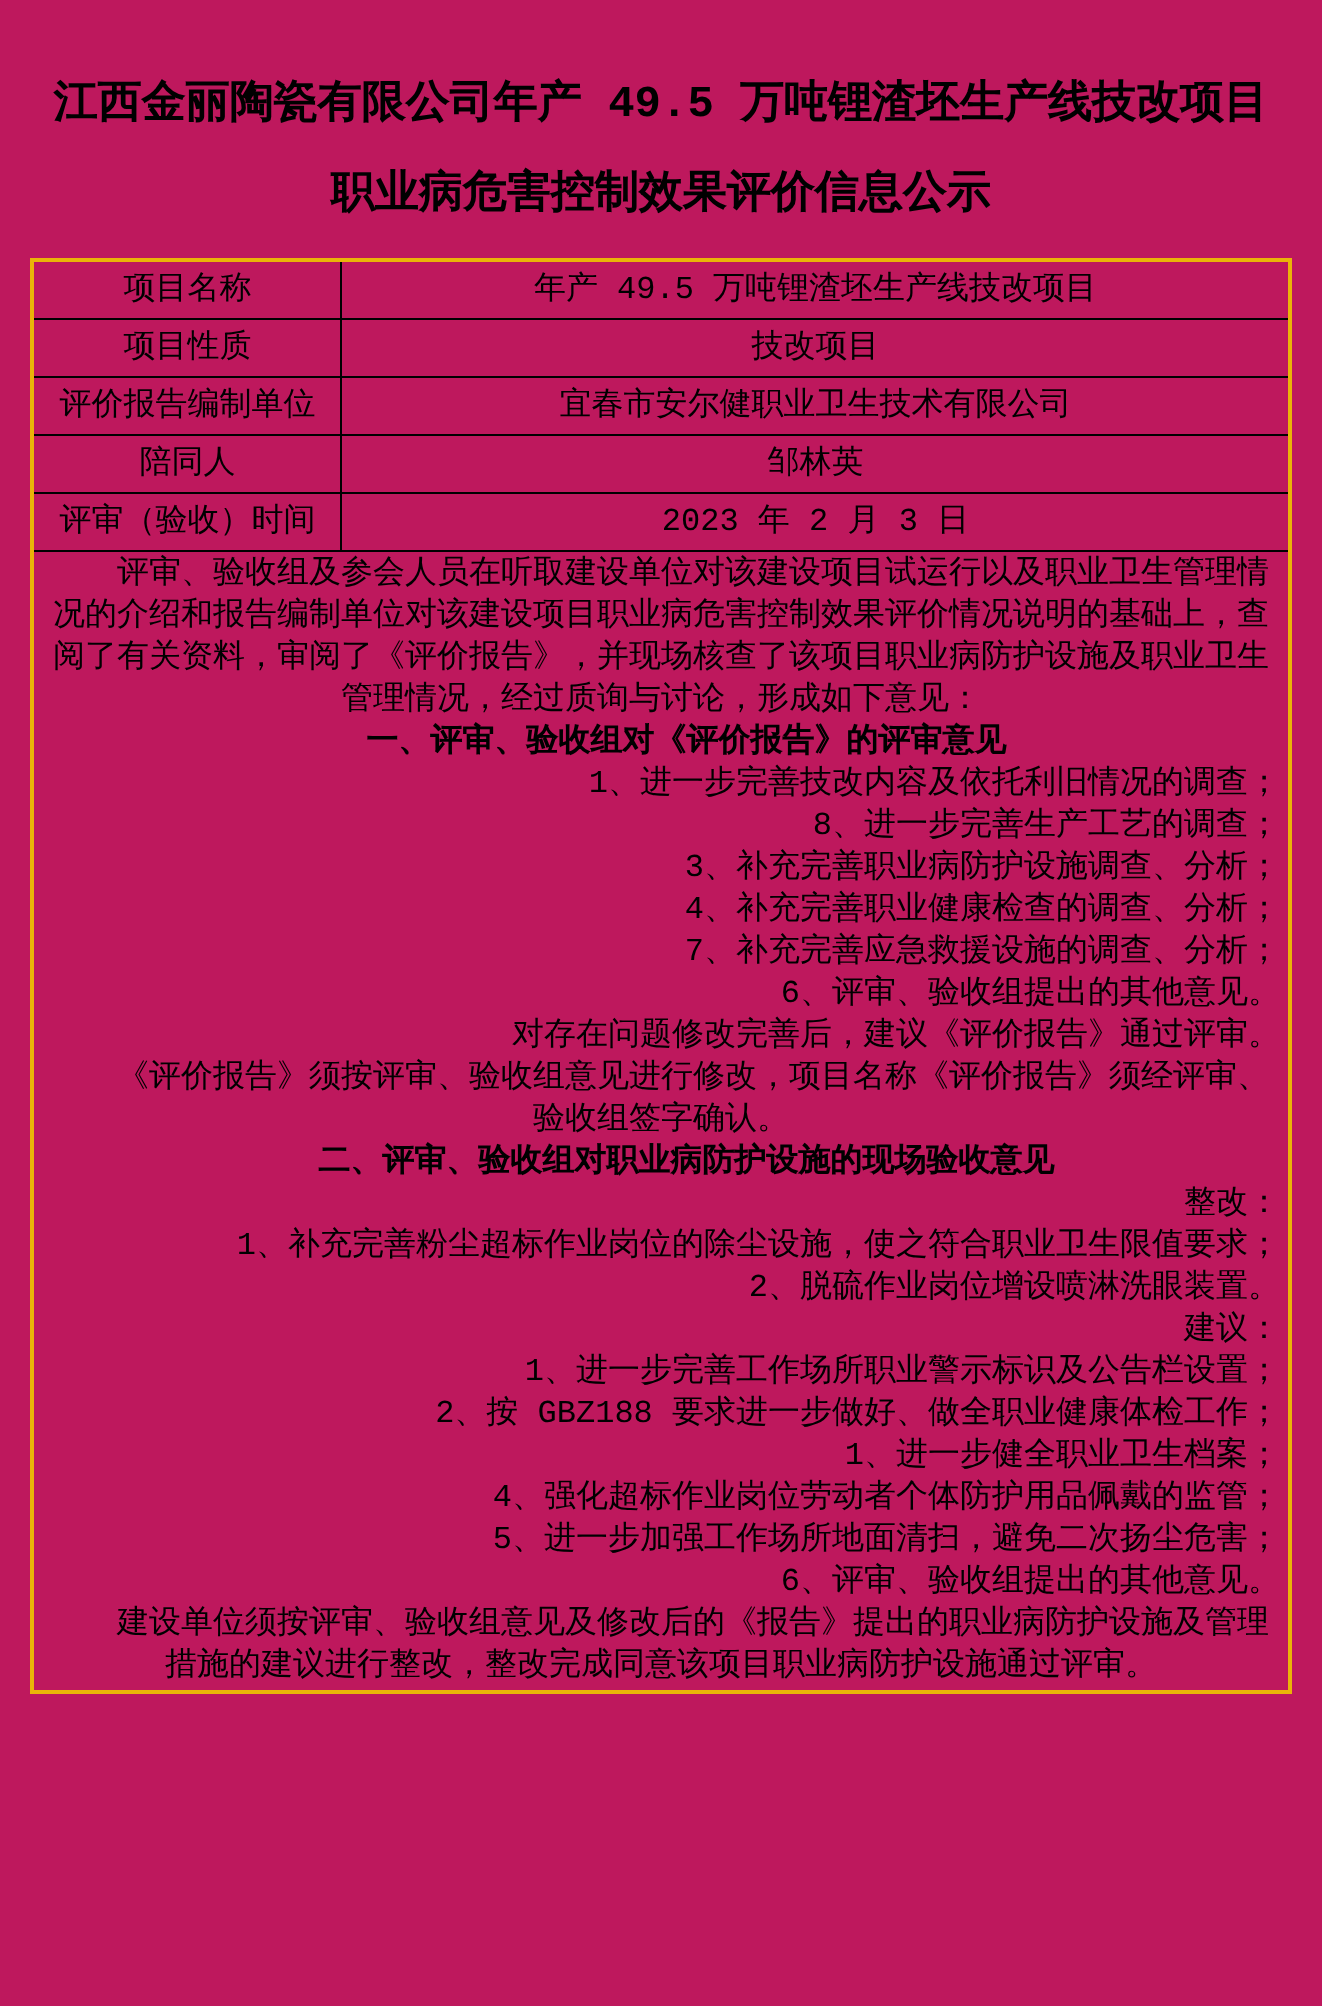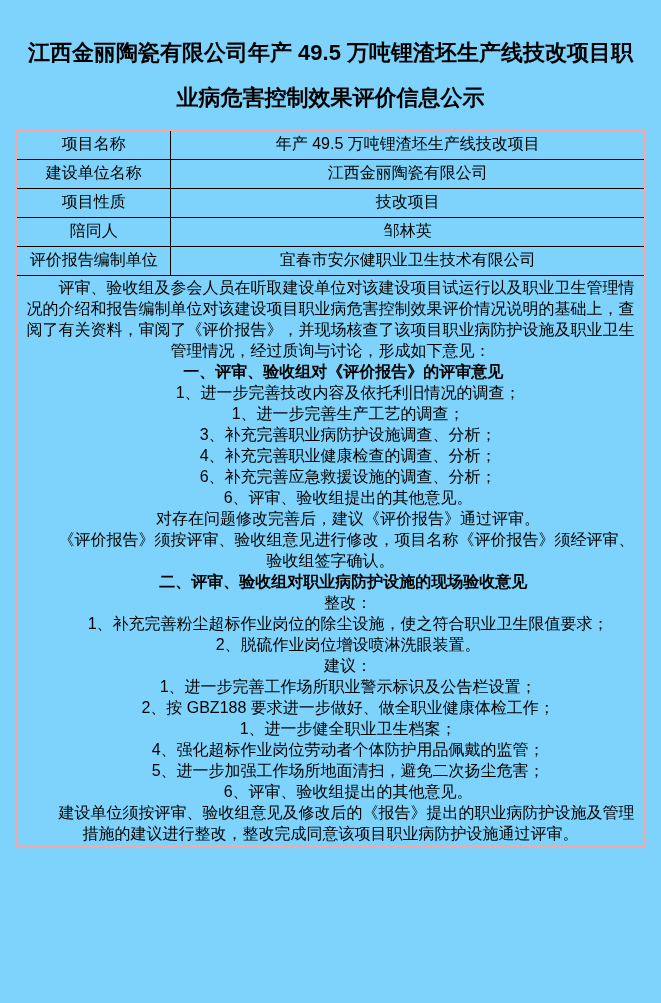--- a/index.html
+++ b/index.html
@@ -1,38 +1,38 @@
 <!DOCTYPE html>
 <html><head>
 <meta charset="utf-8">
 <style>
   * { box-sizing: border-box; margin: 0; padding: 0; }
   html, body { background: #ffffff; }
   .doc {
     position: relative;
     width: 661px;
     height: 1003px;
-    background: #7dd3fc;
+    background: #be185d;
     color: #000000;
-    font-family: Liberation Sans, sans-serif;
+    font-family: Liberation Mono, monospace;
     overflow: hidden;
   }
   .title {
     padding-top: 30px;
     margin: 0 22px;
     font-size: 22px;
     font-weight: bold;
     text-align: center;
     line-height: 45px;
   }
   table.info {
     margin: 9px auto 0 auto;
     width: 629px;
     border-collapse: collapse;
-    border: 2px solid #fca5a5;
+    border: 2px solid #eab308;
     table-layout: fixed;
   }
   table.info td {
     border: 1px solid #000;
     font-size: 16px;
     text-align: center;
     vertical-align: middle;
     height: 29px;
     padding: 1px 4px;
     overflow: hidden;
@@ -42,65 +42,65 @@
     vertical-align: top;
     padding: 4px 6px 10px 5px;
   }
   .op {
     font-size: 16px;
     line-height: 21px;
     margin: 0;
   }
   .op.first { text-indent: 2em; }
   .op.heading { font-weight: bold; padding-left: 1.6em; }
-  .op.item { padding-left: 2.2em; }
+  .op.item { padding-left: 2.2em; text-align: right; }
 </style>
 </head>
 <body>
 
 <div class="doc">
   <div class="title">江西金丽陶瓷有限公司年产 49.5 万吨锂渣坯生产线技改项目职业病危害控制效果评价信息公示</div>
 
   <table class="info">
     <colgroup>
       <col style="width:155px">
       <col style="width:126px">
       <col style="width:150px">
       <col style="width:198px">
     </colgroup>
     <tbody>
       <tr>
         <td>项目名称</td>
         <td colspan="3">年产 49.5 万吨锂渣坯生产线技改项目</td>
       </tr>
       <tr>
-        <td>建设单位名称</td>
-        <td colspan="3">江西金丽陶瓷有限公司</td>
+        <td>项目性质</td>
+        <td colspan="3">技改项目</td>
       </tr>
       <tr>
-        <td>项目性质</td>
-        <td colspan="3">技改项目</td>
+        <td>评价报告编制单位</td>
+        <td colspan="3">宜春市安尔健职业卫生技术有限公司</td>
       </tr>
       <tr>
         <td>陪同人</td>
         <td colspan="3">邹林英</td>
       </tr>
       <tr>
-        <td>评价报告编制单位</td>
-        <td colspan="3">宜春市安尔健职业卫生技术有限公司</td>
+        <td>评审（验收）时间</td>
+        <td colspan="3">2023 年 2 月 3 日</td>
       </tr>
       <tr>
         <td colspan="4" class="opinion-cell">
             <p class="op first">评审、验收组及参会人员在听取建设单位对该建设项目试运行以及职业卫生管理情况的介绍和报告编制单位对该建设项目职业病危害控制效果评价情况说明的基础上，查阅了有关资料，审阅了《评价报告》，并现场核查了该项目职业病防护设施及职业卫生管理情况，经过质询与讨论，形成如下意见：</p>
             <p class="op heading">一、评审、验收组对《评价报告》的评审意见</p>
             <p class="op item">1、进一步完善技改内容及依托利旧情况的调查；</p>
-            <p class="op item">1、进一步完善生产工艺的调查；</p>
+            <p class="op item">8、进一步完善生产工艺的调查；</p>
             <p class="op item">3、补充完善职业病防护设施调查、分析；</p>
             <p class="op item">4、补充完善职业健康检查的调查、分析；</p>
-            <p class="op item">6、补充完善应急救援设施的调查、分析；</p>
+            <p class="op item">7、补充完善应急救援设施的调查、分析；</p>
             <p class="op item">6、评审、验收组提出的其他意见。</p>
             <p class="op item">对存在问题修改完善后，建议《评价报告》通过评审。</p>
             <p class="op first">《评价报告》须按评审、验收组意见进行修改，项目名称《评价报告》须经评审、验收组签字确认。</p>
             <p class="op heading">二、评审、验收组对职业病防护设施的现场验收意见</p>
             <p class="op item">整改：</p>
             <p class="op item">1、补充完善粉尘超标作业岗位的除尘设施，使之符合职业卫生限值要求；</p>
             <p class="op item">2、脱硫作业岗位增设喷淋洗眼装置。</p>
             <p class="op item">建议：</p>
             <p class="op item">1、进一步完善工作场所职业警示标识及公告栏设置；</p>
             <p class="op item">2、按 GBZ188 要求进一步做好、做全职业健康体检工作；</p>

